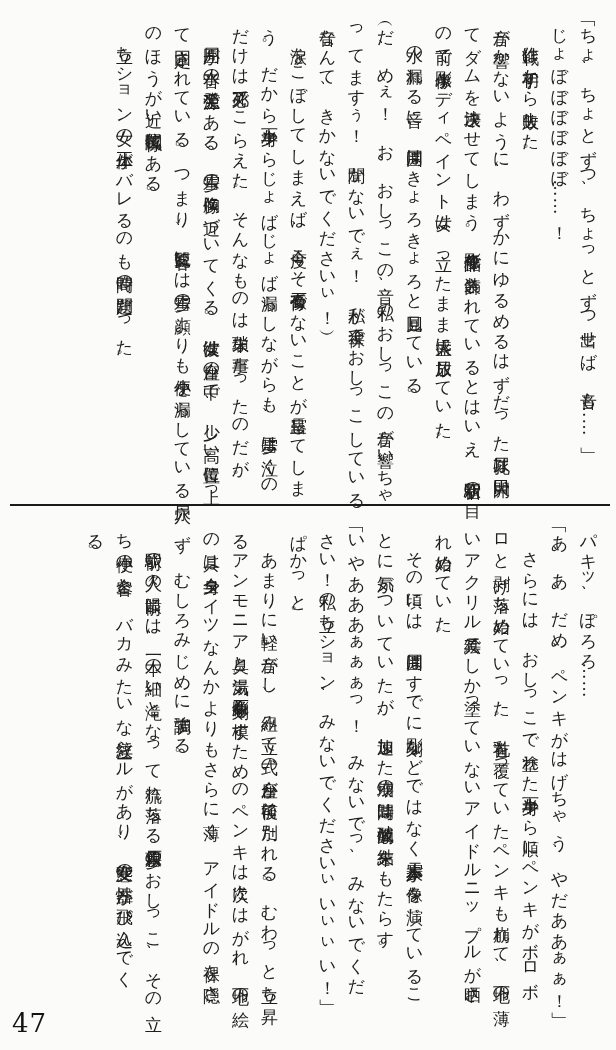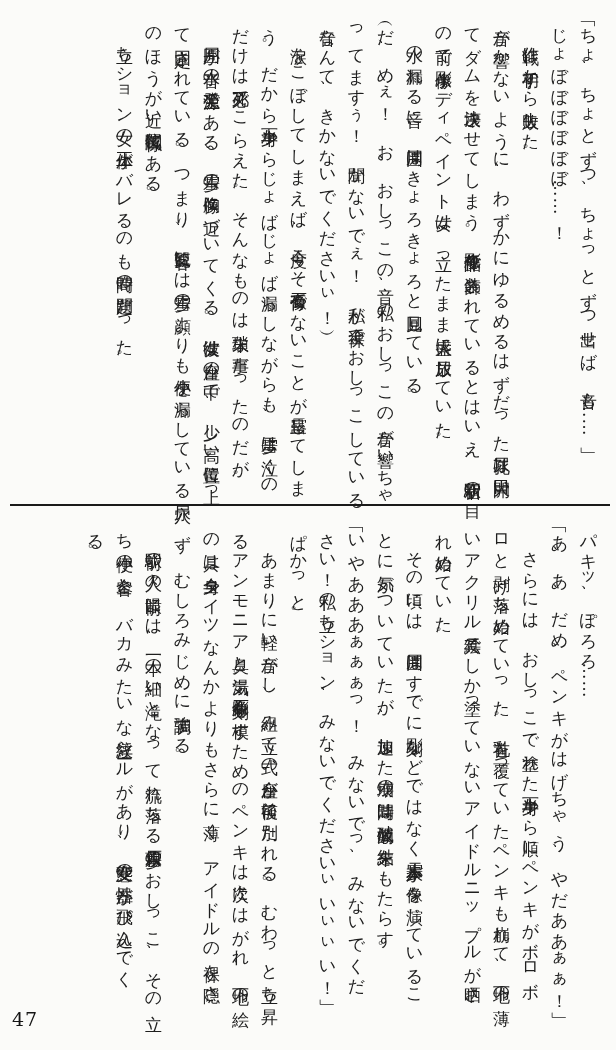--- a/index.html
+++ b/index.html
@@ -38,21 +38,21 @@
   .text-section p.indent{text-indent:18px;}
   .divider{
     position:absolute;
     left:10px;top:504px;
     width:600px;height:2px;
     background:var(--divider);
   }
   .page-number{
     position:absolute;
     left:12px;top:1008px;
-    font-size:19px;
+    font-size:26px;
     letter-spacing:1px;
     color:#141414;
   }
 </style>
 </head>
 <body>
 
 <div class="page">
   <div class="text-section top">
       <p class="">「ちょ、ちょとずつ、ちょっとずつ出せば、音も……」</p>

